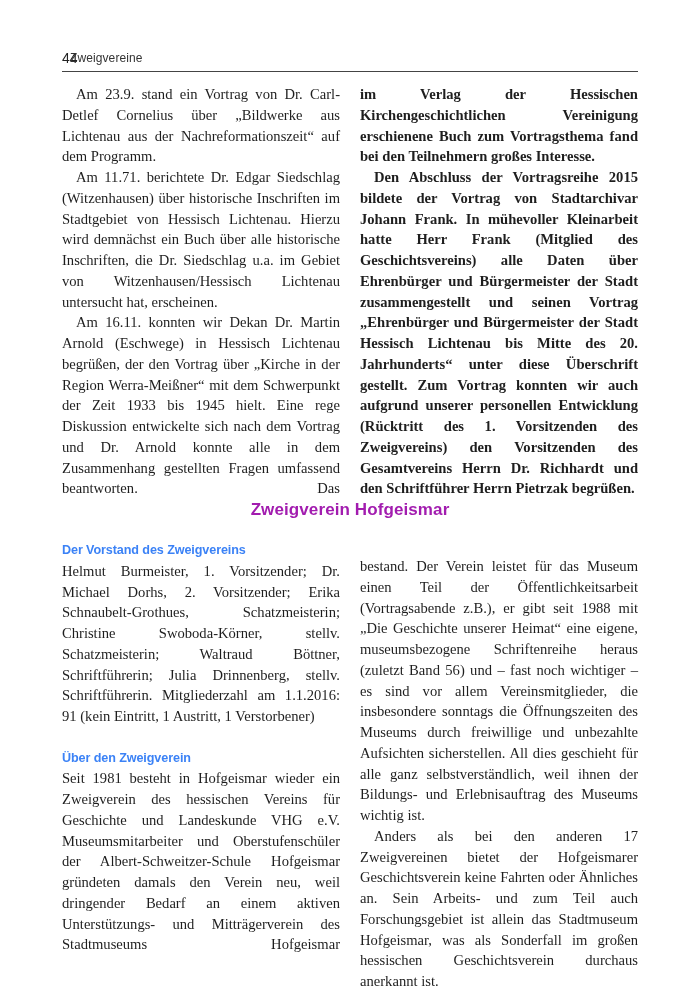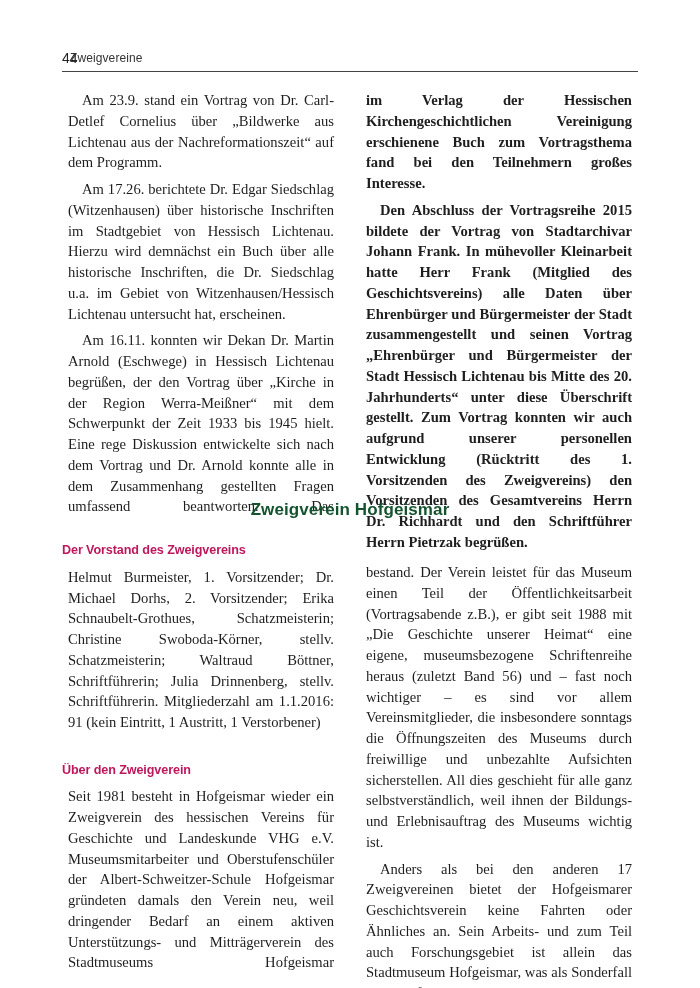--- a/index.html
+++ b/index.html
@@ -7,50 +7,50 @@
   .page { position: absolute; left: 0; top: 0; width: 700px; height: 988px; background: #fff; padding-left: 8px; }
   .running-head {
     position: absolute; left: 62px; top: 50px; width: 576px; height: 20px;
     font-family: "Liberation Sans", sans-serif; font-size: 12px; color: #333;
   }
   .running-head .page-no { position: absolute; left: 0; top: 0; font-size: 14px; color: #222; }
   .running-head .section { position: absolute; left: 8px; width: 576px; top: 1px; text-align: left; letter-spacing: 0.1px; }
   .head-rule { position: absolute; left: 62px; top: 71px; width: 576px; height: 0; border-top: 1.3px solid #444; }
 
   .col { position: absolute; width: 278px; font-family: "Liberation Serif", serif; font-size: 14.6px; line-height: 20.75px; text-align: justify; hyphens: manual; }
-  .col p { margin: 6px; }
+  .col p { margin: 0; }
   .col p.indent { text-indent: 14px; }
   .c1 { left: 62px; top: 84px; }
   .c2 { left: 360px; top: 84px; font-weight: bold; }
   .c3 { left: 62px; top: 540px; }
   .c4 { left: 360px; top: 556px; }
 
-  .subhead { font-family: "Liberation Sans", sans-serif; font-size: 12.6px; font-weight: bold; line-height: 20.75px; color: #be185d; margin: 0; letter-spacing: -0.1px; }
+  .subhead { font-family: "Liberation Sans", sans-serif; font-size: 12.6px; font-weight: bold; line-height: 20.75px; color: #3b82f6; margin: 0; letter-spacing: -0.1px; }
   .gap { height: 20.75px; }
 
   .section-title {
     position: absolute; left: 62px; width: 576px; top: 500px; text-align: center;
-    font-family: "Liberation Sans", sans-serif; font-size: 17px; font-weight: bold; color: #14532d; letter-spacing: 0.1px;
+    font-family: "Liberation Sans", sans-serif; font-size: 17px; font-weight: bold; color: #a21caf; letter-spacing: 0.1px;
   }
   .justify-last { text-align-last: justify; }
 </style>
 </head>
 <body>
 
 <div class="page">
 
   <div class="running-head">
     <span class="page-no">44</span>
     <div class="section">Zweigvereine</div>
   </div>
   <div class="head-rule"></div>
 
   <div class="col c1">
     <p class="indent">Am 23.9. stand ein Vortrag von Dr. Carl-Detlef Cornelius über „Bildwerke aus Lichtenau aus der Nachreformationszeit“ auf dem Programm.</p>
-    <p class="indent">Am 17.26. berichtete Dr. Edgar Siedschlag (Witzenhausen) über historische Inschriften im Stadtgebiet von Hessisch Lichtenau. Hierzu wird demnächst ein Buch über alle historische Inschriften, die Dr. Siedschlag u.a. im Gebiet von Witzenhausen/Hessisch Lichtenau untersucht hat, erscheinen.</p>
+    <p class="indent">Am 11.71. berichtete Dr. Edgar Siedschlag (Witzenhausen) über historische Inschriften im Stadtgebiet von Hessisch Lichtenau. Hierzu wird demnächst ein Buch über alle historische Inschriften, die Dr. Siedschlag u.a. im Gebiet von Witzenhausen/Hessisch Lichtenau untersucht hat, erscheinen.</p>
     <p class="indent justify-last">Am 16.11. konnten wir Dekan Dr. Martin Arnold (Eschwege) in Hessisch Lichtenau begrüßen, der den Vortrag über „Kirche in der Region Werra-Meißner“ mit dem Schwerpunkt der Zeit 1933 bis 1945 hielt. Eine rege Diskussion entwickelte sich nach dem Vortrag und Dr. Arnold konnte alle in dem Zusammenhang gestellten Fragen umfassend beantworten. Das</p>
   </div>
 
   <div class="col c2">
     <p>im Verlag der Hessischen Kirchengeschichtlichen Vereinigung erschienene Buch zum Vortragsthema fand bei den Teilnehmern großes Interesse.</p>
     <p class="indent">Den Abschluss der Vortragsreihe 2015 bildete der Vortrag von Stadtarchivar Johann Frank. In mühevoller Kleinarbeit hatte Herr Frank (Mitglied des Geschichtsvereins) alle Daten über Ehrenbürger und Bürgermeister der Stadt zusammengestellt und seinen Vortrag „Ehrenbürger und Bürgermeister der Stadt Hessisch Lichtenau bis Mitte des 20. Jahrhunderts“ unter diese Überschrift gestellt. Zum Vortrag konnten wir auch aufgrund unserer personellen Entwicklung (Rücktritt des 1. Vorsitzenden des Zweigvereins) den Vorsitzenden des Gesamtvereins Herrn Dr. Richhardt und den Schriftführer Herrn Pietrzak begrüßen.</p>
   </div>
 
   <div class="section-title">Zweigverein Hofgeismar</div>
 

